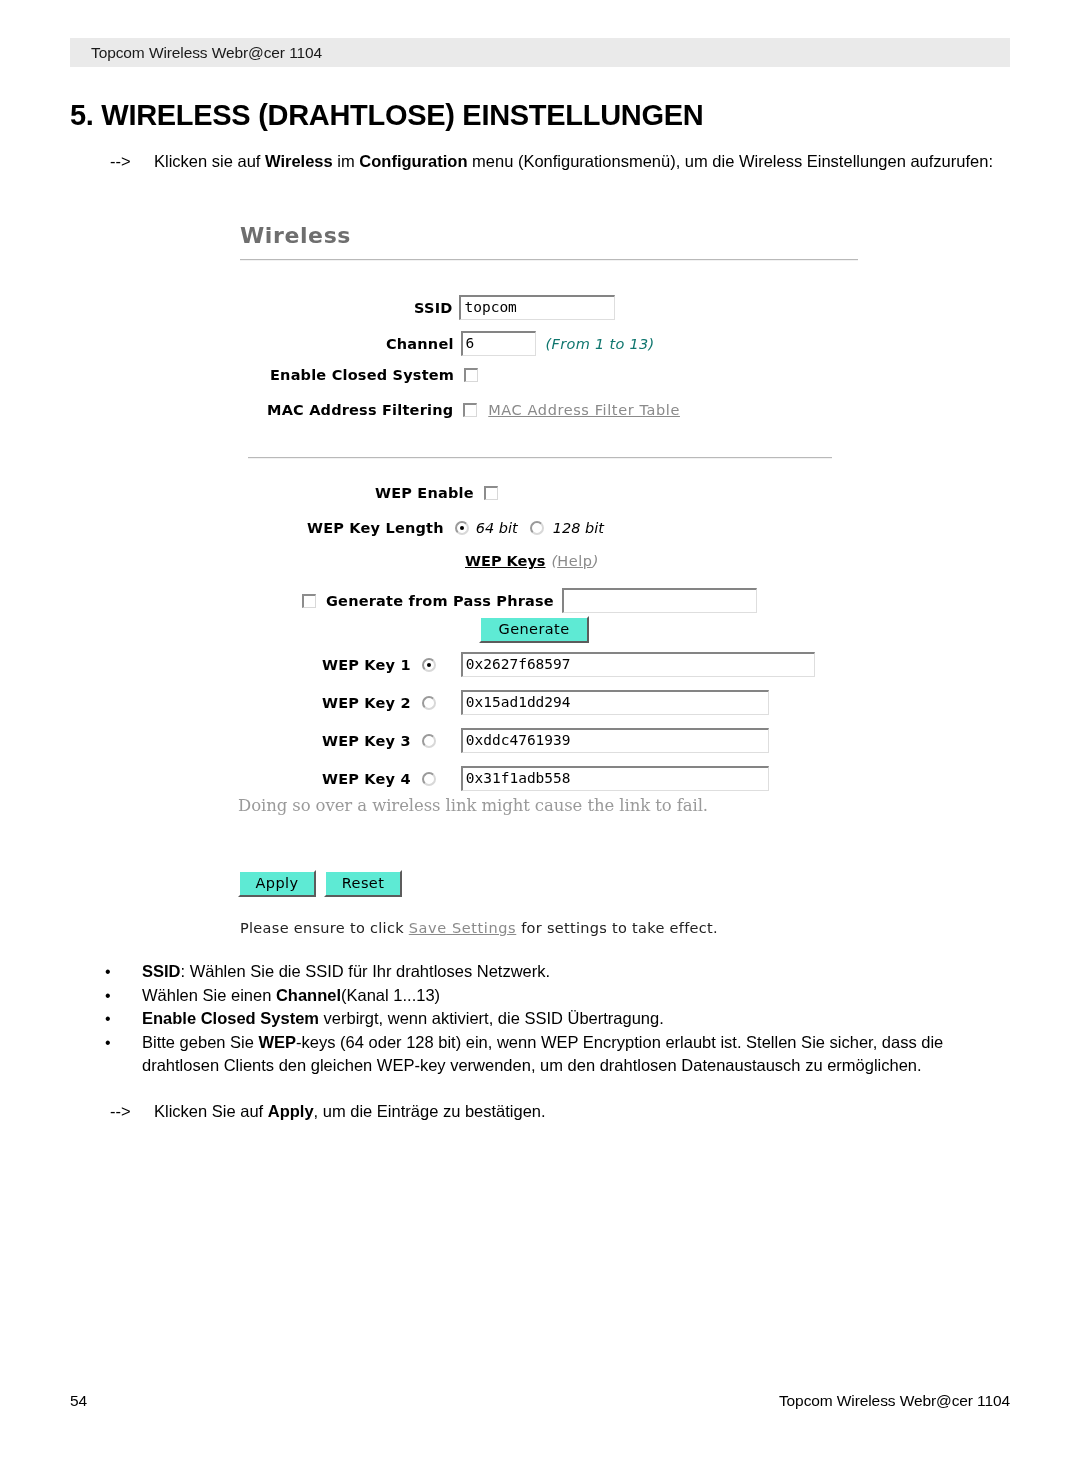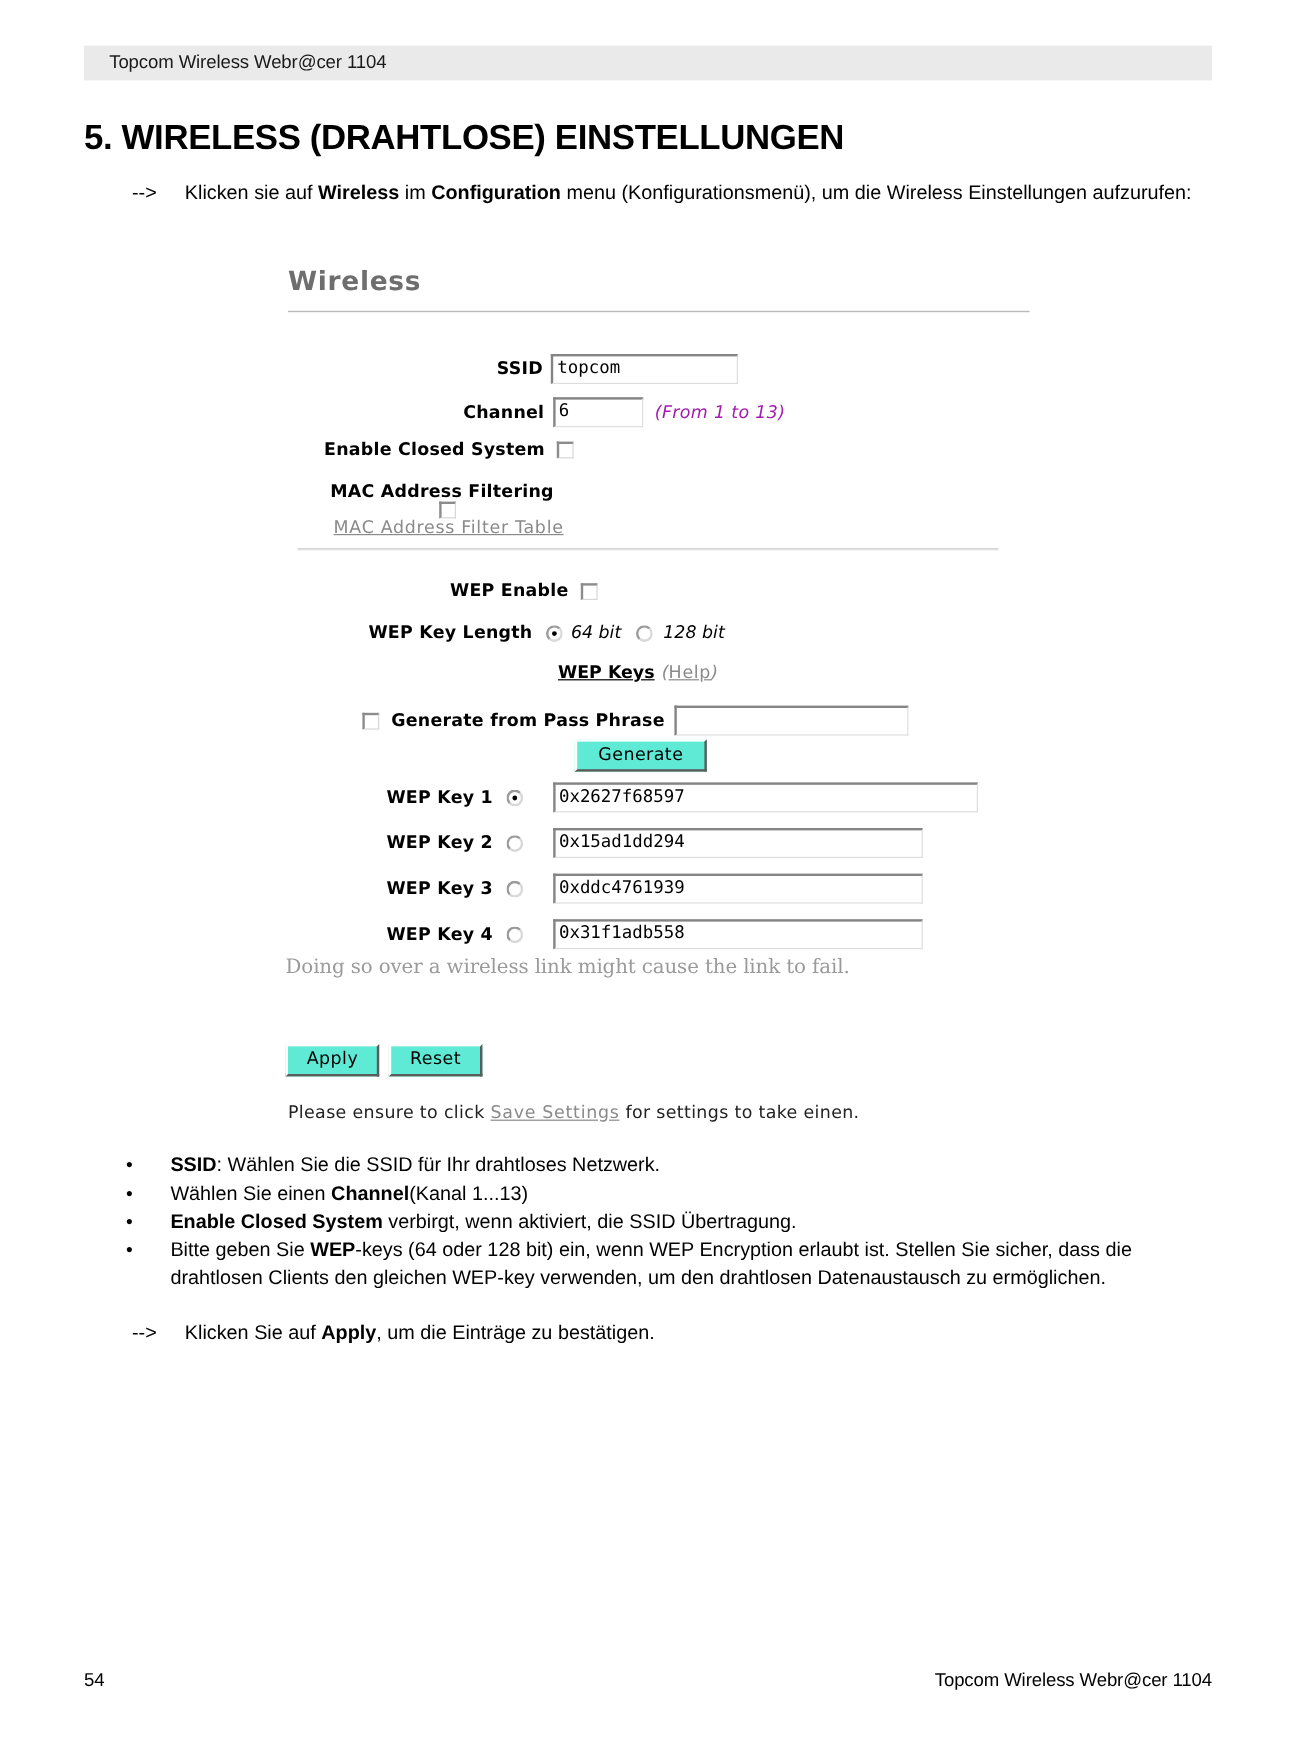--- a/index.html
+++ b/index.html
@@ -115,21 +115,21 @@
     letter-spacing: 0.2px;
   }
   .ftext {
     font-size: 14.5px;
     color: #000;
     font-style: italic;
   }
   .fhint {
     font-size: 14.5px;
     font-style: italic;
-    color: #a21caf;
+    color: #0f766e;
     letter-spacing: 0.3px;
   }
 
   
   .tinput {
     box-sizing: border-box;
     height: 25px;
     background: #ffffff;
     border-top: 2px solid #848484;
     border-left: 2px solid #848484;
@@ -299,21 +299,21 @@
     <span class="flabel">Channel</span>
     <div class="tinput" style="width:75px; margin-left:7px;">6</div>
     <span class="fhint" style="margin-left:10px;">(From 1 to 13)</span>
   </div>
 
   <div class="frow" style="left:40px; top:152px;">
     <span class="flabel">Enable Closed System</span>
     <span class="cbox" style="margin-left:10px;"></span>
   </div>
 
-  <div class="frow" style="left:37px; top:187px;flex-direction:column;">
+  <div class="frow" style="left:37px; top:187px;">
     <span class="flabel">MAC Address Filtering</span>
     <span class="cbox" style="margin-left:10px;"></span>
     <span class="glink" style="margin-left:11px;">MAC Address Filter Table</span>
   </div>
 
   <div class="rule" id="rule-mid"></div>
 
   <div class="frow" style="left:145px; top:270px;">
     <span class="flabel">WEP Enable</span>
     <span class="cbox" style="margin-left:10px;"></span>
@@ -366,21 +366,21 @@
     <div class="tinput" style="width:308px; margin-left:25px;">0x31f1adb558</div>
   </div>
 
   <div class="warn">
     <div>Doing so over a wireless link might cause the link to fail.</div>
   </div>
 
   <div class="btn" style="position:absolute; left:8px; top:655px; width:78px;">Apply</div>
   <div class="btn" style="position:absolute; left:94px; top:655px; width:78px;">Reset</div>
 
-  <div class="note"><span>Please ensure to click </span><span class="glink">Save Settings</span><span> for settings to take einen.</span></div>
+  <div class="note"><span>Please ensure to click </span><span class="glink">Save Settings</span><span> for settings to take effect.</span></div>
 </div>
 
 <div class="bullets">
 
   <div class="bullet">
     <span class="dot">•</span>
     <b>SSID</b><span>: Wählen Sie die SSID für Ihr drahtloses Netzwerk.</span>
   </div>
 
   <div class="bullet">

